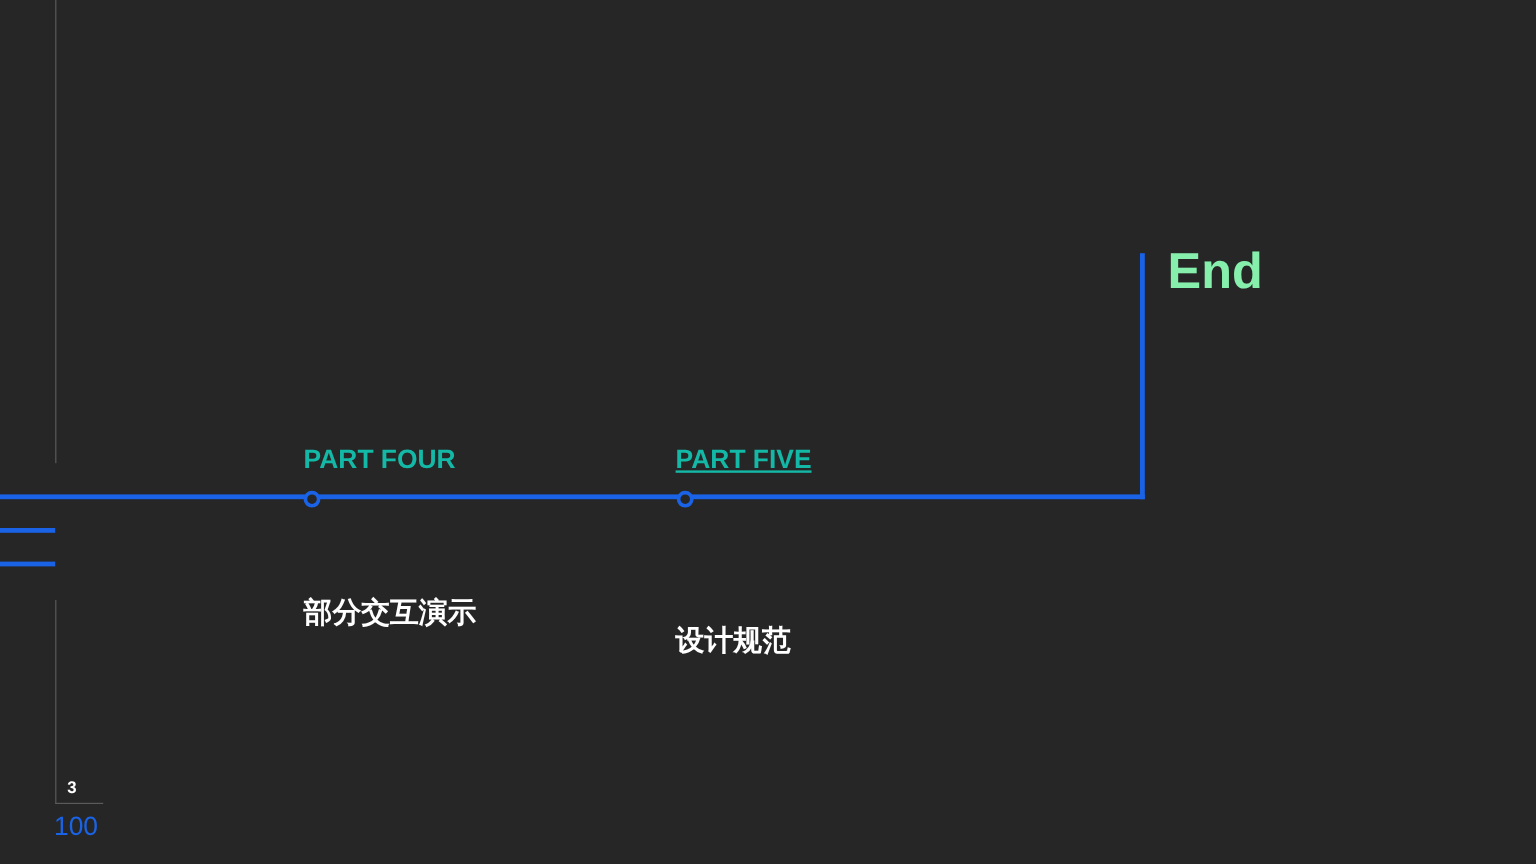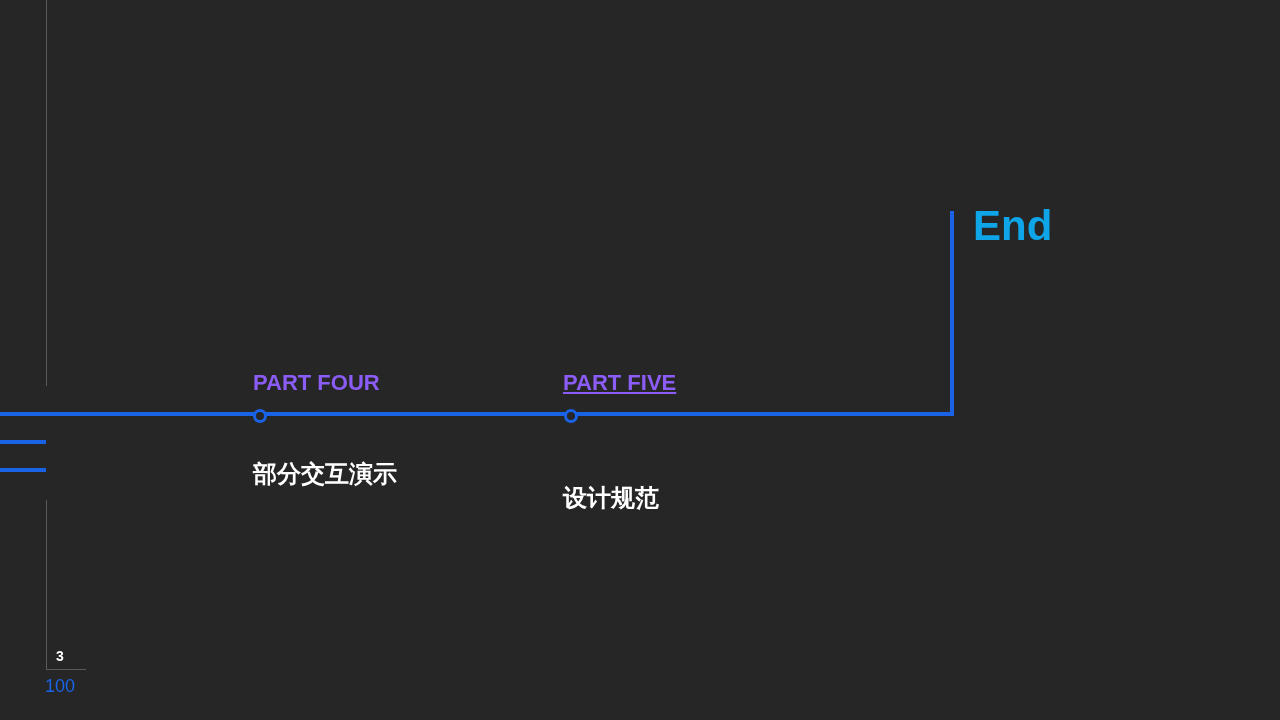--- a/index.html
+++ b/index.html
@@ -12,31 +12,32 @@
     .vline-gray { background: #5a5a5a; width: 1px; }
     .blue { background: #1a63e6; }
     .timeline { left: 0; top: 412px; width: 954px; height: 4px; }
     .end-bar { left: 950px; top: 211px; width: 4px; height: 205px; }
     .node {
       width: 8px; height: 8px; border: 3px solid #1a63e6; border-radius: 50%;
       background: #262626; box-sizing: content-box;
     }
     .stub { left: 0; width: 46px; height: 4px; }
     .part-label {
-      color: #8b5cf6; font-weight: bold; font-size: 22px; letter-spacing: 0px;
+      color: #14b8a6; font-weight: bold; font-size: 22px; letter-spacing: 0px;
     }
     .part-title {
       color: #ffffff; font-weight: bold; font-size: 24px;
       font-family: Liberation Serif, serif;
+      margin-top: 36px;
     }
     .end-text {
-      color: #0ea5e9; font-weight: bold; font-size: 42px;
+      color: #86efac; font-weight: bold; font-size: 42px;
     }
     .page-num { color: #ffffff; font-weight: bold; font-size: 14px; }
-    .page-total { color: #1a63e6; font-size: 18px; }
+    .page-total { color: #1a63e6; font-size: 22px; }
     .corner {
       left: 46px; top: 500px; width: 40px; height: 170px;
       border-left: 1px solid #5a5a5a; border-bottom: 1px solid #5a5a5a;
       box-sizing: border-box;
     }
   </style>
 </head>
 <body>
 
 <div class="abs vline-gray" style="left:46px; top:0; height:386px;"></div>

